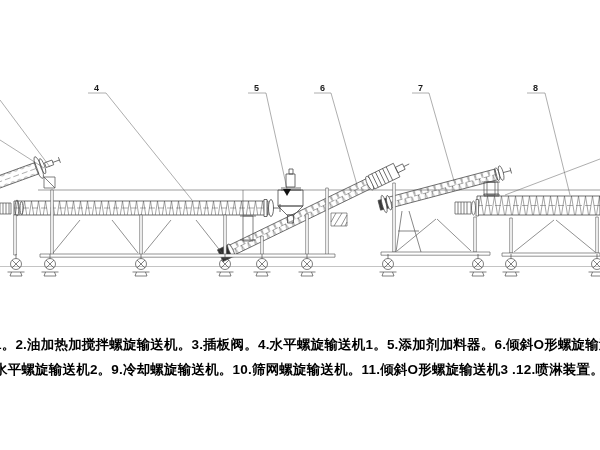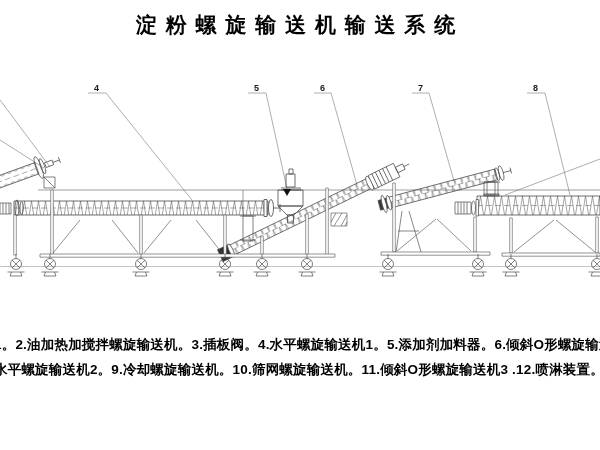--- a/index.html
+++ b/index.html
@@ -15,21 +15,20 @@
   .l1{top:336px;}
   .l2{top:361px;}
   .co{font-size:9px;fill:#1a1a1a;font-weight:700;}
   svg *{vector-effect:non-scaling-stroke;}
 </style>
 </head>
 <body>
 
 <div class="page">
 
-  <div class="title">淀粉螺旋输送机输送系统</div>
 
   <svg class="diagram" width="600" height="450" viewBox="0 0 600 450">
     <defs>
       <pattern id="pzig" width="7" height="22" patternUnits="userSpaceOnUse">
         <path d="M0 22 L3.5 0 L7 22" fill="none" stroke="#5a5a5a" stroke-width="0.55"></path>
       </pattern>
       <pattern id="pcirc" width="7" height="14" patternUnits="userSpaceOnUse">
         <circle cx="3.5" cy="7" r="2.4" fill="none" stroke="#5a5a5a" stroke-width="0.55"></circle>
       </pattern>
       <g id="foot" stroke="#4a4a4a" stroke-width="0.7" fill="none">

